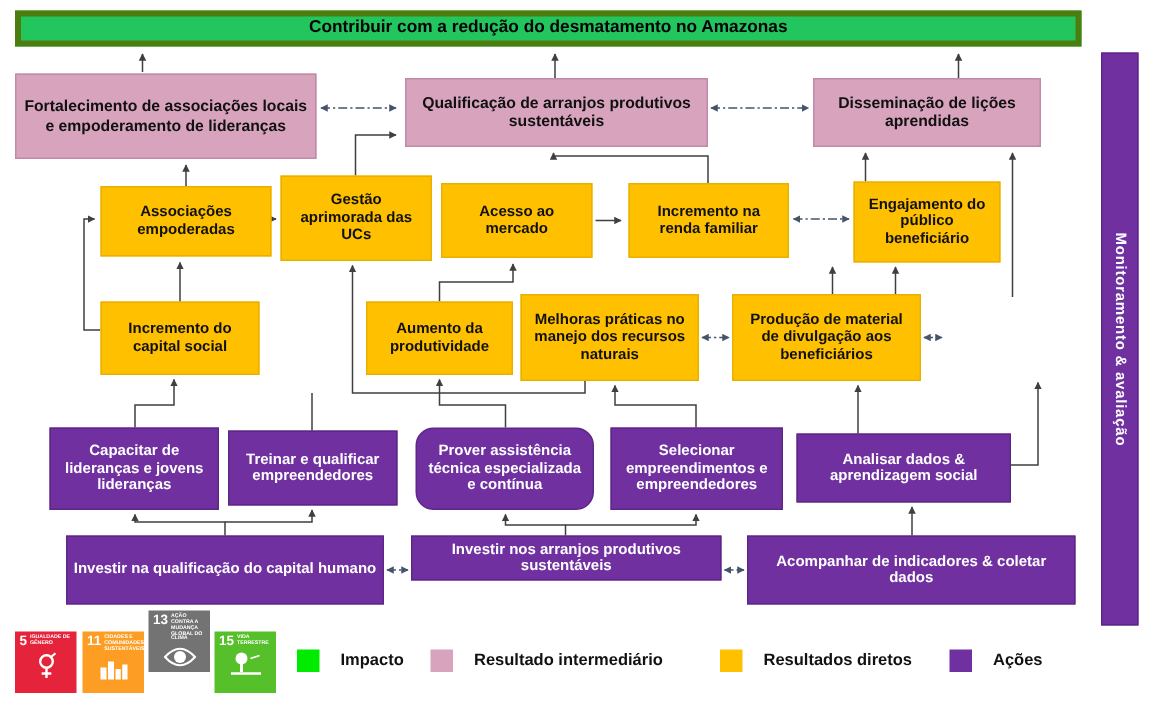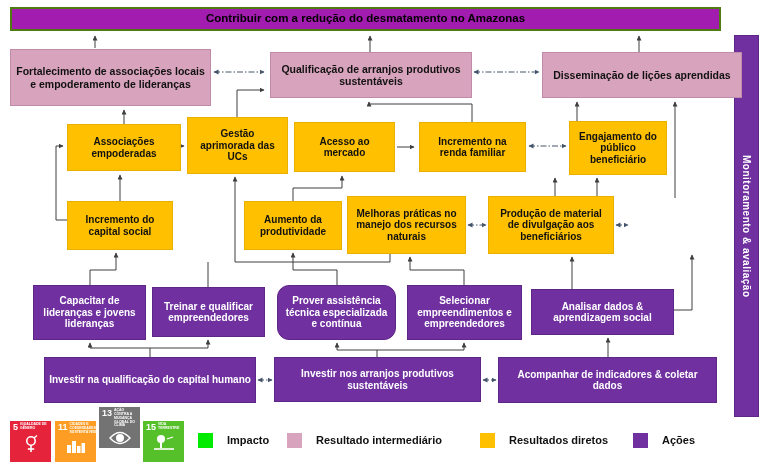--- a/index.html
+++ b/index.html
@@ -6,21 +6,21 @@
   #canvas{
     position:relative;width:768px;height:476px;background:#ffffff;overflow:hidden;
     font-family:"Liberation Sans",sans-serif;
   }
   .box{
     position:absolute;display:flex;align-items:center;justify-content:center;
     text-align:center;font-weight:bold;padding:2px 4px;box-sizing:border-box;
     font-size:10px;line-height:1.15;color:#111111;
   }
   .impact-bar{
-    background:#a21caf;border:2px solid #4d7c0f;font-size:11.5px;color:#000;
+    background:#22c55e;border:4px solid #4d7c0f;font-size:11.5px;color:#000;
   }
   .intermediate{background:#d8a3bc;border:1px solid #c08ba8;font-size:10.5px;}
   .direct{background:#ffc000;border:1px solid #eab000;}
   .action{background:#7030a0;border:1px solid #5e2787;color:#ffffff;}
   .sidebar{
     position:absolute;background:#7030a0;border:1px solid #5e2787;color:#ffffff;
     display:flex;align-items:center;justify-content:center;
     writing-mode:vertical-rl;font-size:10px;font-weight:bold;letter-spacing:0.5px;
   }
   #connectors{position:absolute;left:0;top:0;pointer-events:none;}
@@ -91,41 +91,41 @@
       <path d="M483,380 L496,380" marker-start="url(#arrd)" marker-end="url(#arrd)"></path>
     </g>
   </svg>
 
   <div class="box impact-bar" style="left:10px;top:7px;width:711px;height:24px;">Contribuir com a redução do desmatamento no Amazonas</div>
 
   <div class="sidebar" style="left:734px;top:35px;width:23px;height:380px;">Monitoramento &amp; avaliação</div>
 
   <div class="box intermediate" style="left:10px;top:49px;width:201px;height:57px;">Fortalecimento de associações locais e empoderamento de lideranças</div>
   <div class="box intermediate" style="left:270px;top:52px;width:202px;height:46px;">Qualificação de arranjos produtivos sustentáveis</div>
-  <div class="box intermediate" style="left:542px;top:52px;width:200px;height:46px;">Disseminação de lições aprendidas</div>
+  <div class="box intermediate" style="left:542px;top:52px;width:152px;height:46px;">Disseminação de lições aprendidas</div>
 
   <div class="box direct" style="left:67px;top:124px;width:114px;height:47px;">Associações empoderadas</div>
   <div class="box direct" style="left:187px;top:117px;width:101px;height:57px;">Gestão aprimorada das UCs</div>
   <div class="box direct" style="left:294px;top:122px;width:101px;height:50px;">Acesso ao mercado</div>
   <div class="box direct" style="left:419px;top:122px;width:107px;height:50px;">Incremento na renda familiar</div>
   <div class="box direct" style="left:569px;top:121px;width:98px;height:54px;">Engajamento do público beneficiário</div>
 
   <div class="box direct" style="left:67px;top:201px;width:106px;height:49px;">Incremento do capital social</div>
   <div class="box direct" style="left:244px;top:201px;width:98px;height:49px;">Aumento da produtividade</div>
   <div class="box direct" style="left:347px;top:196px;width:119px;height:58px;">Melhoras práticas no manejo dos recursos naturais</div>
   <div class="box direct" style="left:488px;top:196px;width:126px;height:58px;">Produção de material de divulgação aos beneficiários</div>
 
   <div class="box action" style="left:33px;top:285px;width:113px;height:55px;">Capacitar de lideranças e jovens lideranças</div>
   <div class="box action" style="left:152px;top:287px;width:113px;height:50px;">Treinar e qualificar empreendedores</div>
   <div class="box action" style="left:277px;top:285px;width:119px;height:55px;border-radius:12px;">Prover assistência técnica especializada e contínua</div>
   <div class="box action" style="left:407px;top:285px;width:115px;height:55px;">Selecionar empreendimentos e empreendedores</div>
   <div class="box action" style="left:531px;top:289px;width:143px;height:46px;">Analisar dados &amp; aprendizagem social</div>
 
   <div class="box action" style="left:44px;top:357px;width:212px;height:46px;">Investir na qualificação do capital humano</div>
-  <div class="box action" style="left:274px;top:357px;width:207px;height:45px;">Investir nos arranjos produtivos sustentáveis</div>
+  <div class="box action" style="left:274px;top:357px;width:207px;height:30px;">Investir nos arranjos produtivos sustentáveis</div>
   <div class="box action" style="left:498px;top:357px;width:219px;height:46px;">Acompanhar de indicadores &amp; coletar dados</div>
 
   <div class="sdg" style="left: 10px; top: 421px; background-color: rgb(229, 36, 59);">
     <div class="sdg-head">
       <span class="sdg-num">5</span>
       <span class="sdg-title">Igualdade de Gênero</span>
     </div>
     <div class="sdg-icon">
       <svg width="18" height="20" viewBox="0 0 18 20">
         <circle cx="9" cy="7" r="4.2" fill="none" stroke="#fff" stroke-width="1.6"></circle>

